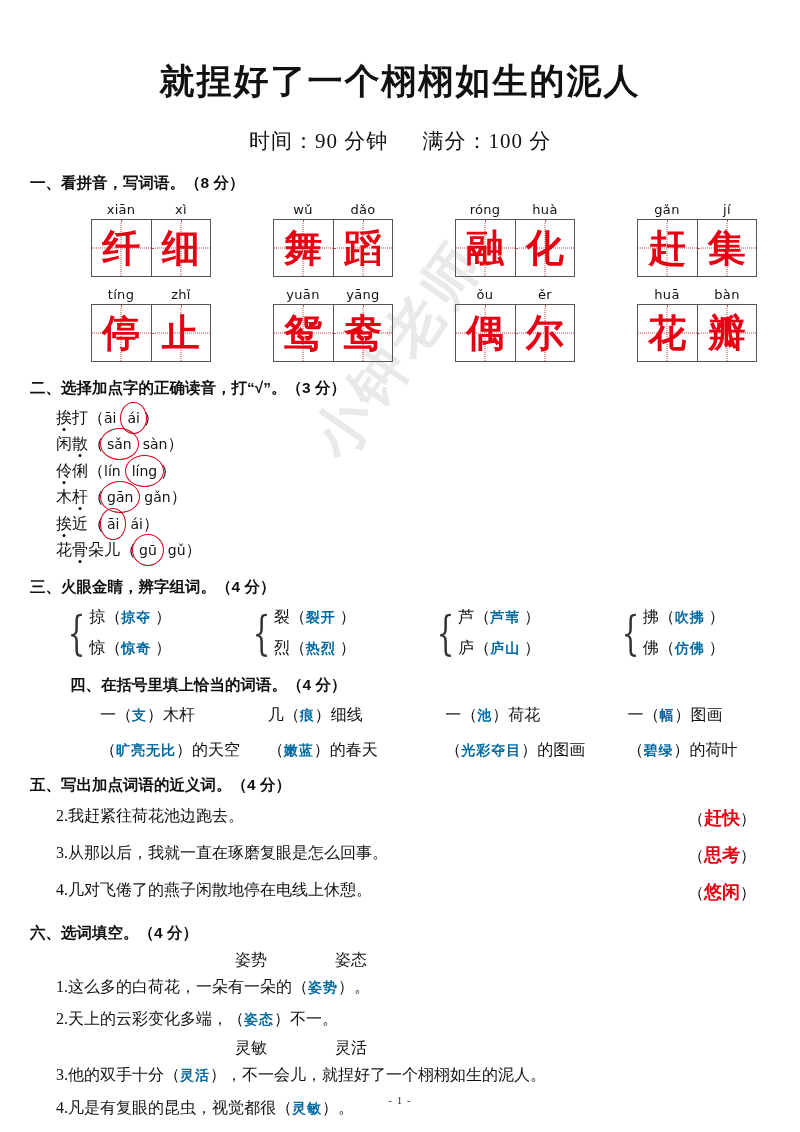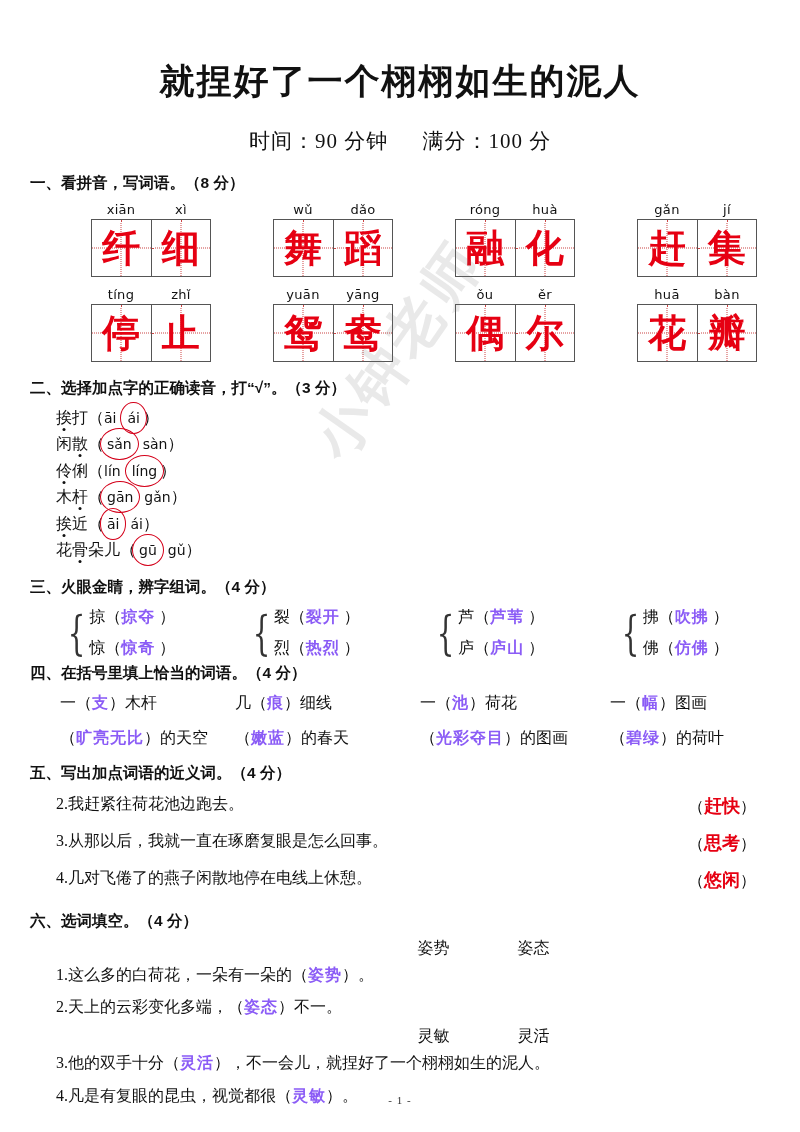--- a/index.html
+++ b/index.html
@@ -146,41 +146,41 @@
   .q3-group{display:flex;align-items:center;width:186px;}
   .brace{
     font-size:46px;line-height:1;color:#333;
     font-family:"DejaVu Serif",serif;
     margin-right:-2px;
     transform:scaleX(.6);
     display:inline-block;
   }
   .q3-pair{display:flex;flex-direction:column;font-size:16px;line-height:1.9;}
   .q3-pair div{white-space:nowrap;}
-  .ans{color:#8b5cf6;font-weight:700;font-size:16px;letter-spacing:1px;}
+  .ans{color:#0369a1;font-weight:700;font-size:14px;letter-spacing:1px;}
 
   
   .q4-row{display:flex;margin:4px 0 0 60px;font-size:16px;line-height:1.9;}
   .q4-c1{width:175px;}
   .q4-c2{width:185px;}
   .q4-c3{width:190px;}
   .q4-c4{width:180px;}
   .q4-row2{position:relative;align-items:flex-end;}
   .ovf{position:relative;z-index:3;}
 
   
   .q5-line{
     display:flex;justify-content:space-between;
     margin:0 44px 0 56px;font-size:16px;line-height:2.05;
   }
   .q5-ans{color:#e60012;font-weight:700;font-size:18px;white-space:nowrap;}
   .q5-ans .par{color:#111;font-weight:400;font-size:16px;}
 
   
-  .q6-opts{margin:2px 0 0 0;font-size:16px;text-align:center;padding-left:235px;}
+  .q6-opts{margin:2px 0 0 0;font-size:16px;text-align:left;padding-left:235px;}
   .q6-opts span{margin-right:68px;}
   .q6-line{margin:0 0 0 56px;font-size:16px;line-height:2.05;}
 
   .footer{
     position:absolute;left:0;right:0;bottom:26px;
     text-align:center;font-size:11px;color:#333;
     letter-spacing:1px;
   }
 </style>
 </head>
@@ -359,21 +359,21 @@
         <div class="q3-group">
           <span class="brace">{</span>
           <div class="q3-pair">
             <div><span>拂</span><span>（</span><span class="ans">吹拂</span><span>&nbsp;）</span></div>
             <div><span>佛</span><span>（</span><span class="ans">仿佛</span><span>&nbsp;）</span></div>
           </div>
         </div>
       </div>
   </div>
 
-  <div style="">
+  <div style="margin-top:12px;padding-left:40px;">
     <div class="sec-head">四、在括号里填上恰当的词语。（4 分）</div>
     <div class="q4-row" id="q4-row1">
         <div class="q4-c1"><span>一（</span><span class="ans ovf">支</span><span>）木杆</span></div>
         <div class="q4-c2"><span>几（</span><span class="ans ovf">痕</span><span>）细线</span></div>
         <div class="q4-c3"><span>一（</span><span class="ans ovf">池</span><span>）荷花</span></div>
         <div class="q4-c4"><span>一（</span><span class="ans ovf">幅</span><span>）图画</span></div>
       </div>
     <div class="q4-row q4-row2" id="q4-row2">
         <div class="q4-c1"><span>（</span><span class="ans ovf">旷亮无比</span><span>）的天空</span></div>
         <div class="q4-c2"><span>（</span><span class="ans ovf">嫩蓝</span><span>）的春天</span></div>

